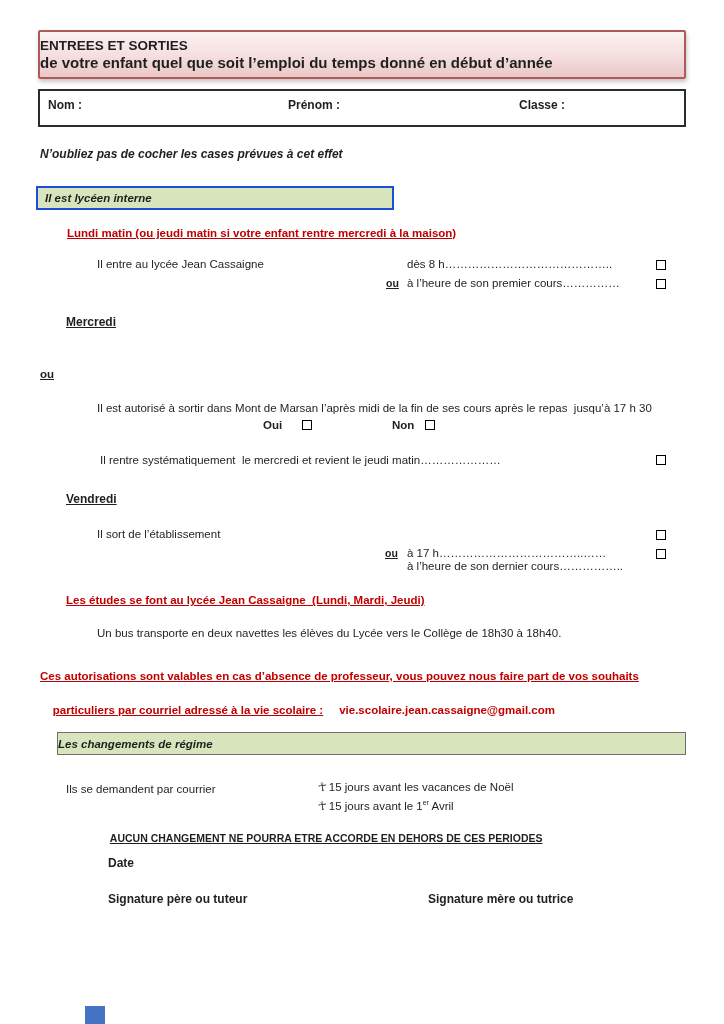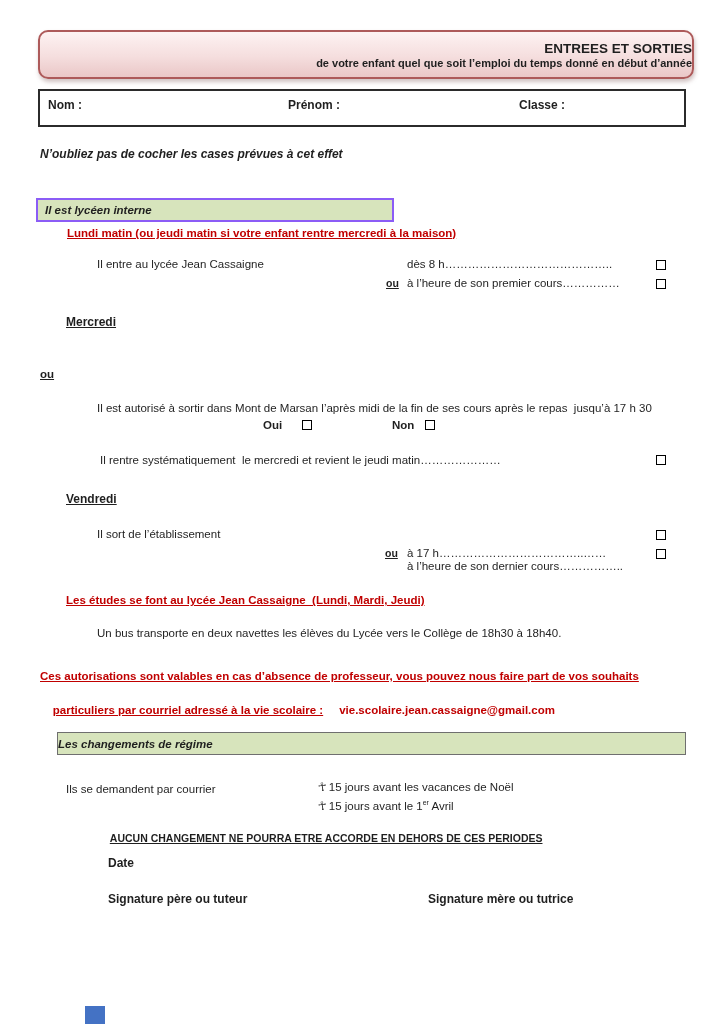--- a/index.html
+++ b/index.html
@@ -6,32 +6,32 @@
   .page{position:relative;width:724px;height:1024px;background:#ffffff;overflow:hidden;
         font-family:"Liberation Sans",sans-serif;color:#1f1f1f;}
   .abs{position:absolute;white-space:pre;line-height:1.3;}
   .t{font-size:11.5px;}
   .h{font-size:12px;}
   .b{font-weight:bold;}
   .i{font-style:italic;}
   .u{text-decoration:underline;}
   .red{color:var(--red,#c00000);}
   .header-box{position:absolute;left:38px;top:30px;width:644px;height:45px;
-      border:2px solid var(--pinkborder,#ad5a5a);border-radius:10px;
+      border:2px solid var(--pinkborder,#ad5a5a);border-radius:2px;
       background:linear-gradient(180deg,#fdf2f2 0%,#f5dede 55%,#eac7c7 100%);
       box-shadow:1px 3px 4px rgba(120,80,80,.35);
-      display:flex;flex-direction:column;align-items:flex-end;justify-content:center;padding-left:8px;}
+      display:flex;flex-direction:column;align-items:flex-start;justify-content:center;}
   .header-title{font-size:13.5px;font-weight:bold;}
-  .header-sub{font-size:11px;font-weight:bold;margin-top:1px;margin-left:45px;}
+  .header-sub{font-size:15px;font-weight:bold;margin-top:1px;}
   .identity-box{position:absolute;left:38px;top:89px;width:644px;height:34px;
       border:2px solid #2b2b2b;background:#fff;}
   .greenbar{position:absolute;background:var(--green,#d7e4bc);
       font-size:11.5px;font-weight:bold;font-style:italic;
       display:flex;align-items:center;}
-  .gb1{left:36px;top:186px;width:347px;height:20px;border:2px solid #8b5cf6;padding-left:7px;margin-top:12px;}
+  .gb1{left:36px;top:186px;width:347px;height:20px;border:2px solid #1d4ed8;padding-left:7px;}
   .gb2{left:57px;top:732px;width:627px;height:21px;border:1px solid #6f6f6f;padding-left:0;}
   .cb{position:absolute;width:8px;height:8px;border:1.6px solid #000;background:#fff;}
   .sup{vertical-align:super;font-size:7px;font-weight:normal;}
   .bullet-icon{display:inline-block;font-size:12px;margin-right:2px;transform:rotate(-8deg);}
   .warning{left:0;top:818px;width:641px;text-align:center;font-size:10.5px;font-weight:bold;}
   .blue-marker{position:absolute;left:85px;top:1006px;width:20px;height:18px;
       background:var(--blue,#4472c4);}
   .ou-small{font-size:10.5px;}
 </style>
 </head>

